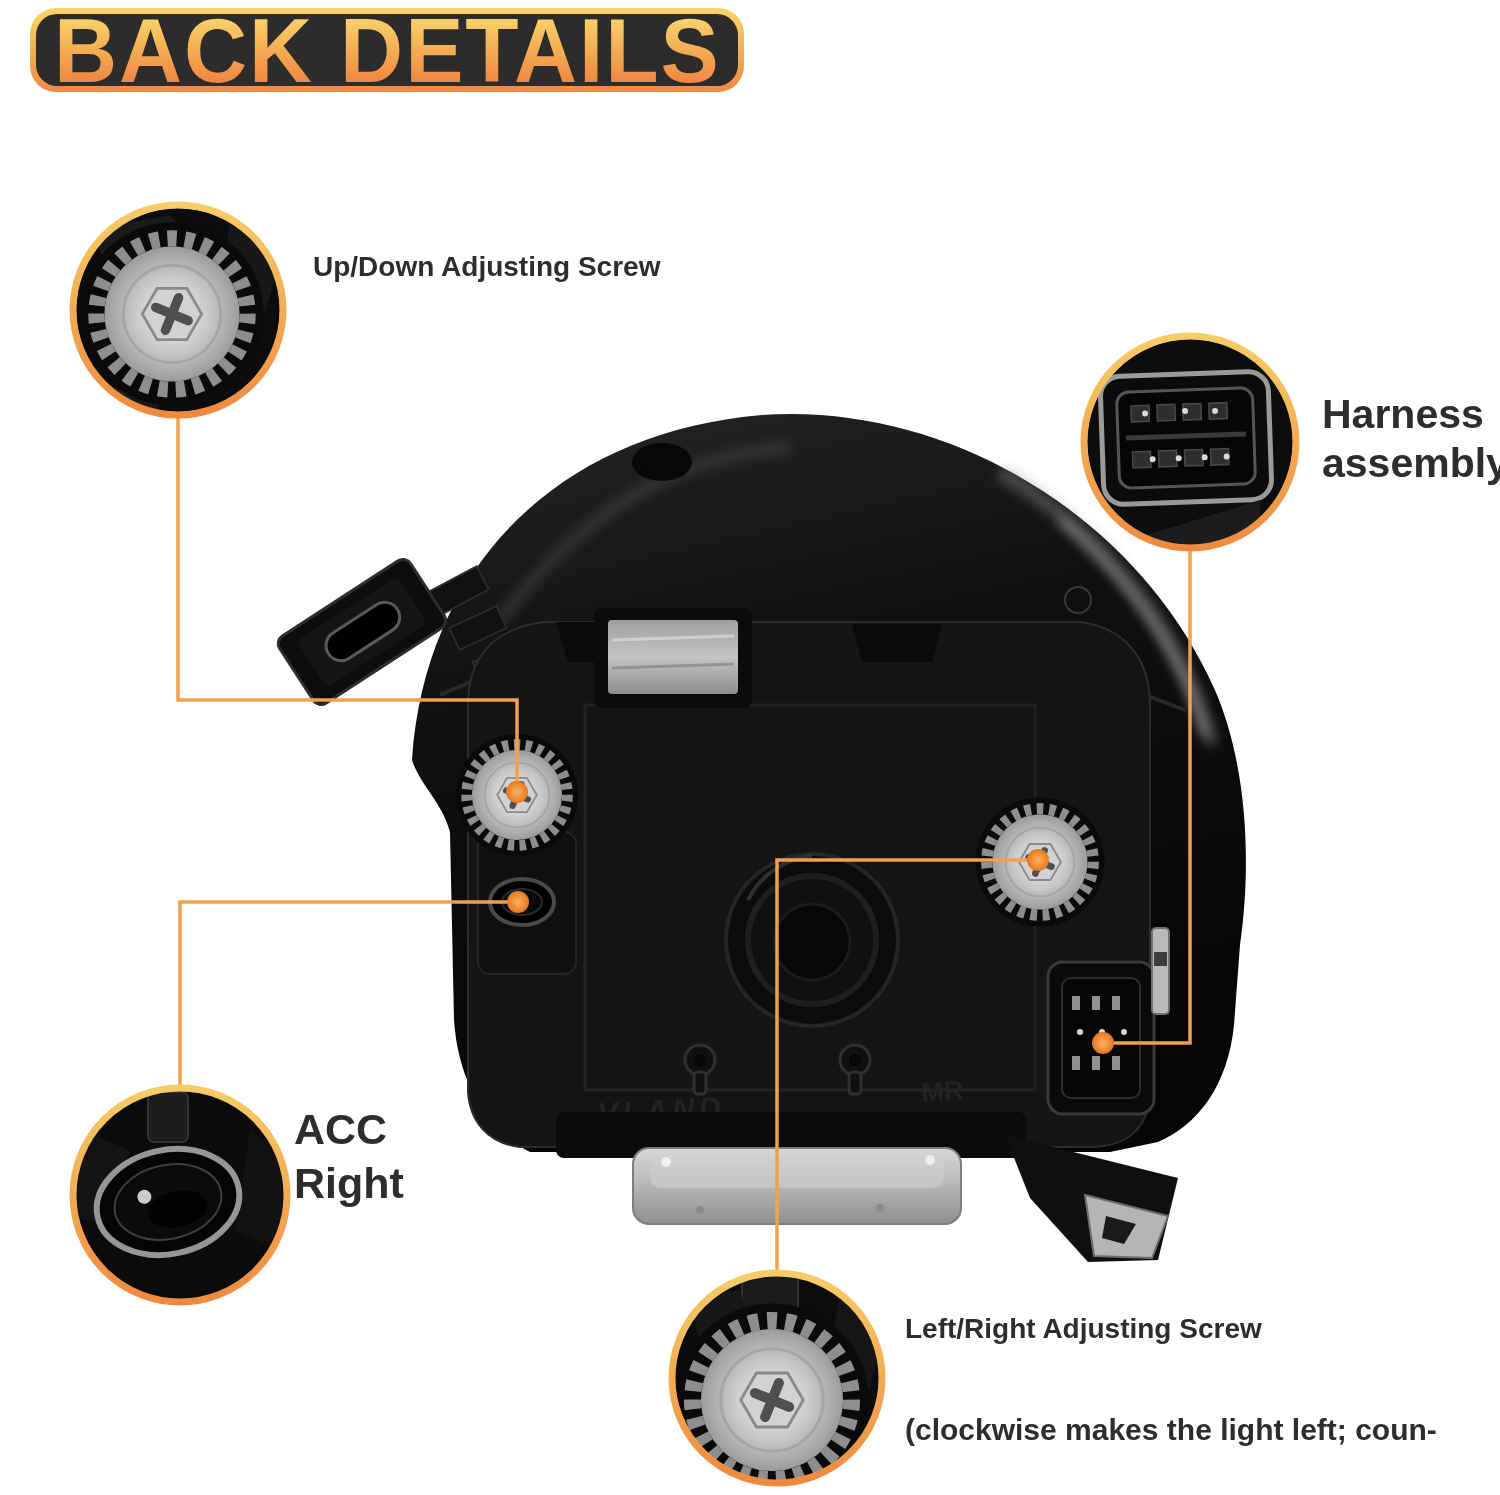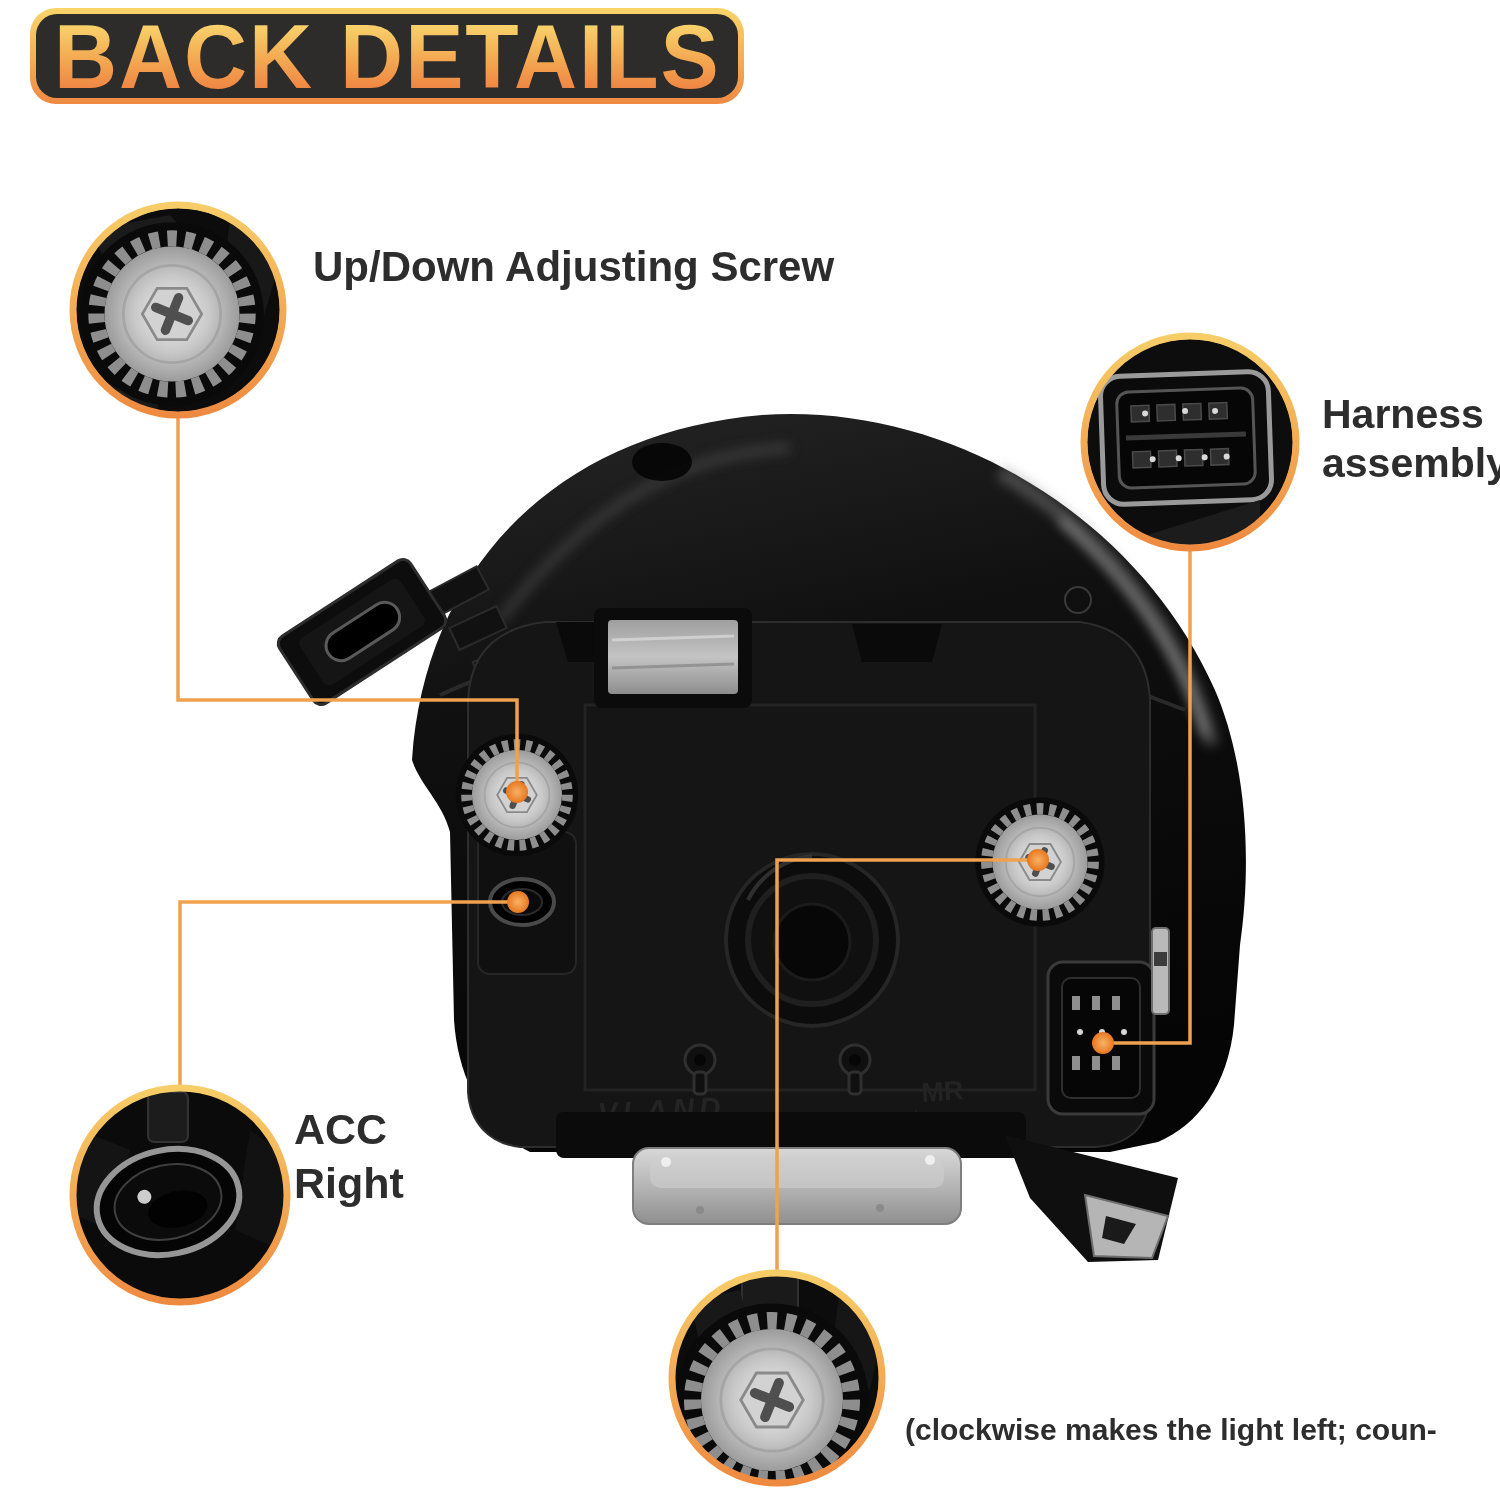--- a/index.html
+++ b/index.html
@@ -1,31 +1,31 @@
 <!DOCTYPE html>
 <html><head>
 <meta charset="utf-8">
 <style>
   html,body{margin:0;padding:0;background:#ffffff;}
   .canvas{position:relative;width:1500px;height:1495px;background:#ffffff;overflow:hidden;
           font-family:"Liberation Sans",sans-serif;}
   .stage{position:absolute;left:0;top:0;}
   
-  .title-wrap{position:absolute;left:30px;top:8px;width:714px;height:96px;
+  .title-wrap{position:absolute;left:30px;top:8px;width:714px;height:84px;
               background:linear-gradient(180deg,#f8d56a 0%,#ef8a42 100%);
               border-radius:26px;padding:0;box-sizing:border-box;}
   .title-inner{position:absolute;left:6px;top:6px;right:6px;bottom:6px;background:#2d2c2a;
                border-radius:21px;display:flex;align-items:center;justify-content:center;overflow:hidden;}
   .title-text{font-size:91px;font-weight:bold;letter-spacing:2px;white-space:nowrap;
               transform:scaleX(.96);line-height:1;
               background:linear-gradient(180deg,#f9d76f 10%,#f3a750 55%,#ee7b40 95%);
               -webkit-background-clip:text;background-clip:text;color:transparent;}
   
   .lbl{position:absolute;color:#2d2d2d;font-weight:bold;white-space:nowrap;}
-  .lbl-big{font-size:42px;line-height:50px;}
+  .lbl-big{font-size:28px;line-height:50px;}
   .lbl-note{font-size:30px;line-height:37px;}
   .updown-h{left:313px;top:242px;}
   .updown-n{left:313px;top:299px;}
   .harness-h{left:1322px;top:390px;font-size:41px;line-height:49px;}
   .acc-h{left:294px;top:1102px;font-size:43px;line-height:54px;}
   .leftright-h{left:905px;top:1304px;}
   .leftright-n{left:905px;top:1363px;margin-top:48px;}
 </style>
 </head>
 <body>
@@ -302,17 +302,18 @@
   <div class="lbl harness-h">
     <div>Harness</div>
     <div>assembly</div>
   </div>
 
   <div class="lbl acc-h">
     <div>ACC</div>
     <div>Right</div>
   </div>
 
+  <div class="lbl lbl-big leftright-h">Left/Right Adjusting Screw</div>
   <div class="lbl lbl-note leftright-n">
     <div>(clockwise makes the light left; coun-</div>
   </div>
 
 </div>
 
 </body></html>

